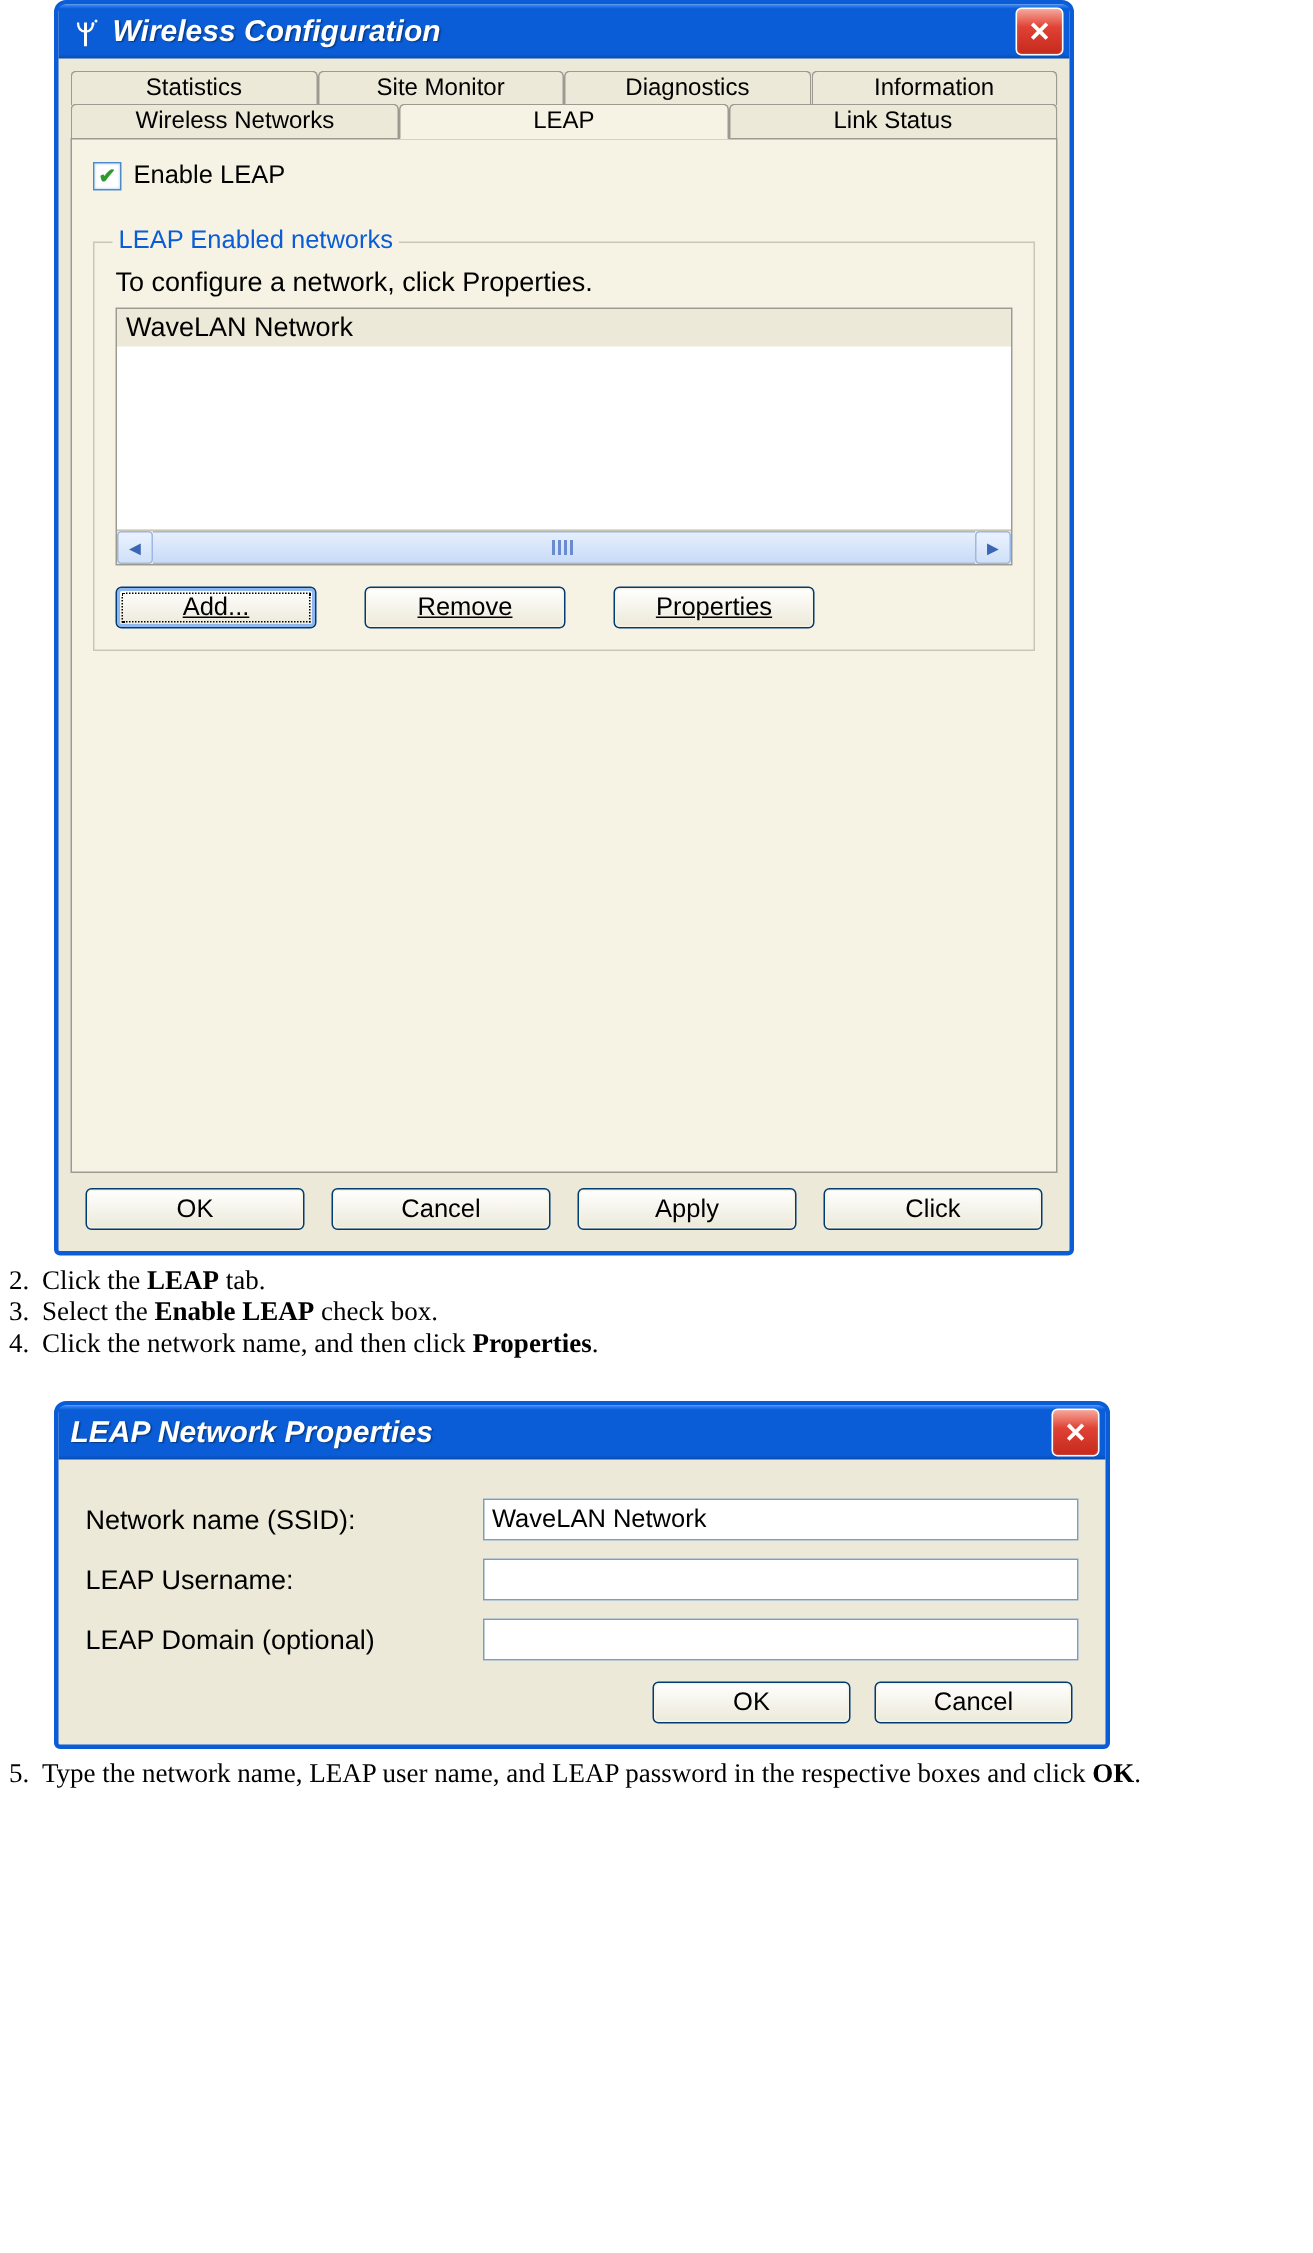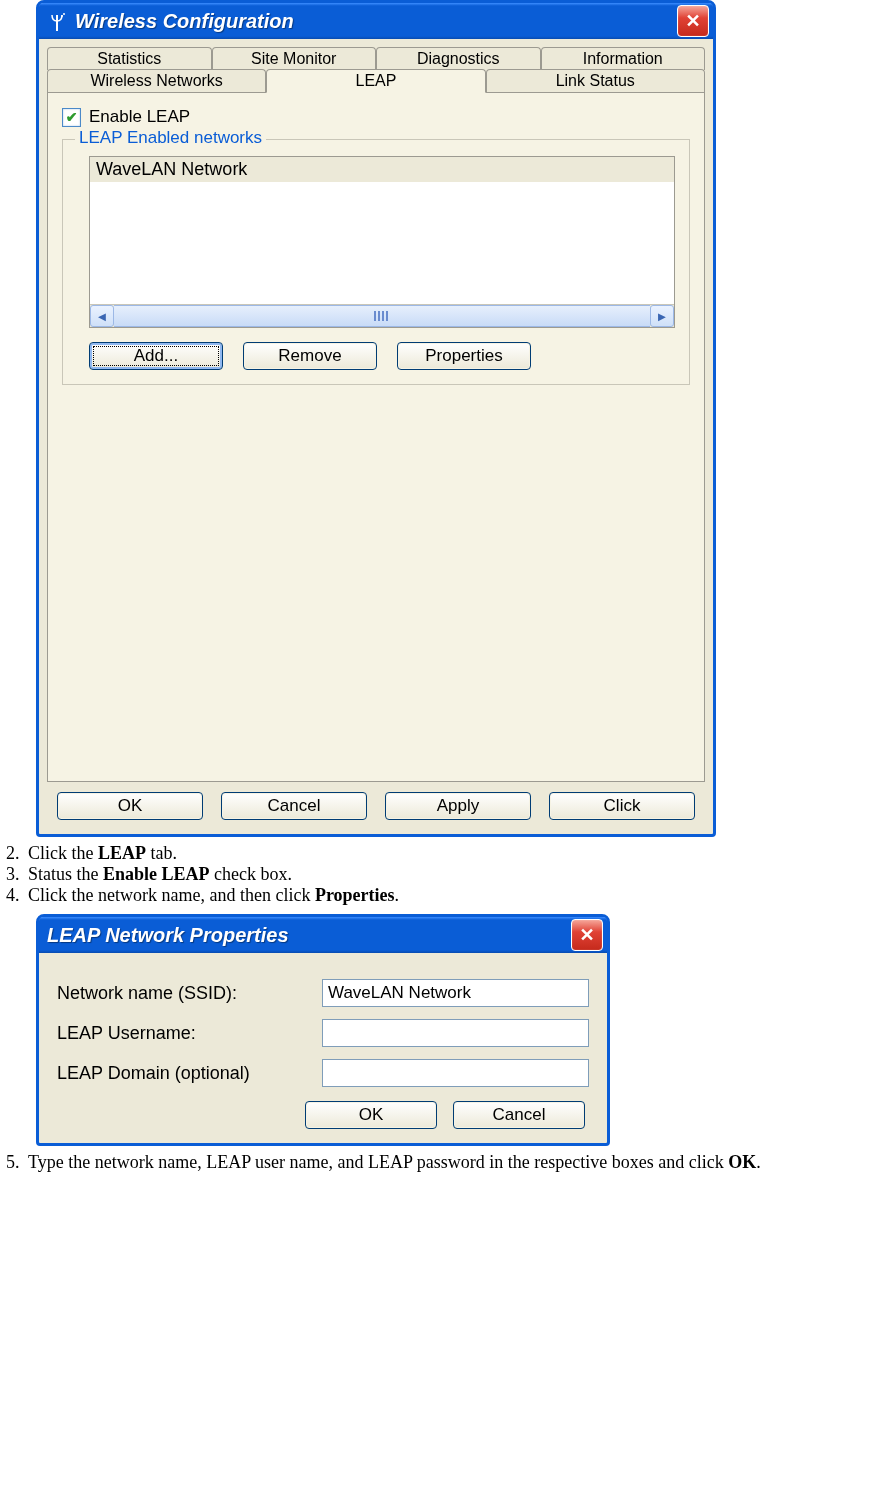--- a/index.html
+++ b/index.html
@@ -122,22 +122,22 @@
     align-items: center;
     justify-content: center;
     color: #2e9b2e;
     font-weight: bold;
     font-size: 14px;
     box-shadow: inset 0 0 2px #a8c5e3;
   }
   .fieldset {
     border: 1px solid #c9c6b8;
     position: relative;
-    margin-top: 12px;
-    padding: 16px 14px 14px 26px;
+    margin-top: 34px;
+    padding: 16px 14px 14px 14px;
   }
   .fieldset-legend {
     position: absolute;
     top: -12px;
     left: 12px;
     background: #f6f3e4;
     padding: 0 4px;
     color: #0a5dd6;
     font-size: 17px;
   }
@@ -197,22 +197,23 @@
     align-items: center;
     justify-content: center;
   }
   .hscroll .thumb-grip span {
     width: 2px;
     height: 10px;
     background: #6a8ccf;
   }
   .btn-row {
     display: flex;
-    gap: 20px;
+    gap: 32px;
     margin-top: 14px;
+    text-decoration: underline;
   }
   .xp-btn {
     border: 1px solid #003c74;
     background: linear-gradient(to bottom, #fff, #ece9d8);
     border-radius: 4px;
     padding: 3px 0;
     width: 132px;
     text-align: center;
     font-size: 17px;
     box-shadow: inset 0 0 0 1px #f6f3e4;
@@ -238,22 +239,22 @@
   ol.instr-list {
     margin: 0;
     padding-left: 24px;
   }
   ol.instr-list li {
     margin-bottom: 0;
     padding-left: 4px;
   }
   
   .xp-window.small {
-    width: 574px;
-    margin-top: 8px;
+    width: 704px;
+    margin-top: 28px;
   }
   .xp-window.small .xp-title-text {
     font-style: italic;
     font-size: 20px;
   }
   .form-row {
     display: flex;
     align-items: center;
     margin: 12px 0;
     gap: 10px;
@@ -320,20 +321,21 @@
         </div>
 
         <div class="tab-pane">
           <label class="xp-checkbox">
             <span class="box">✔</span>
             <span>Enable LEAP</span>
           </label>
 
           <div class="fieldset">
             <div class="fieldset-legend">LEAP Enabled networks</div>
+            <div class="hint">To configure a network, click Properties.</div>
 
             <div class="listbox">
               <div class="list-item">WaveLAN Network</div>
               <div class="hscroll">
                 <div class="arrow">◄</div>
                 <div class="track">
                   <div class="thumb-grip">
                       <span></span>
                       <span></span>
                       <span></span>
@@ -361,21 +363,21 @@
       </div>
     </div>
   </div>
 
   <div class="instr">
     <ol class="instr-list" start="2">
       <li>
         <span>Click the </span><b>LEAP</b><span> tab.</span>
       </li>
       <li>
-        <span>Status the </span><b>Enable LEAP</b><span> check box.</span>
+        <span>Select the </span><b>Enable LEAP</b><span> check box.</span>
       </li>
       <li>
         <span>Click the network name, and then click </span><b>Properties</b><span>.</span>
       </li>
     </ol>
   </div>
 
   <div class="xp-window small">
     <div class="xp-titlebar">
       <div class="xp-title-left">

